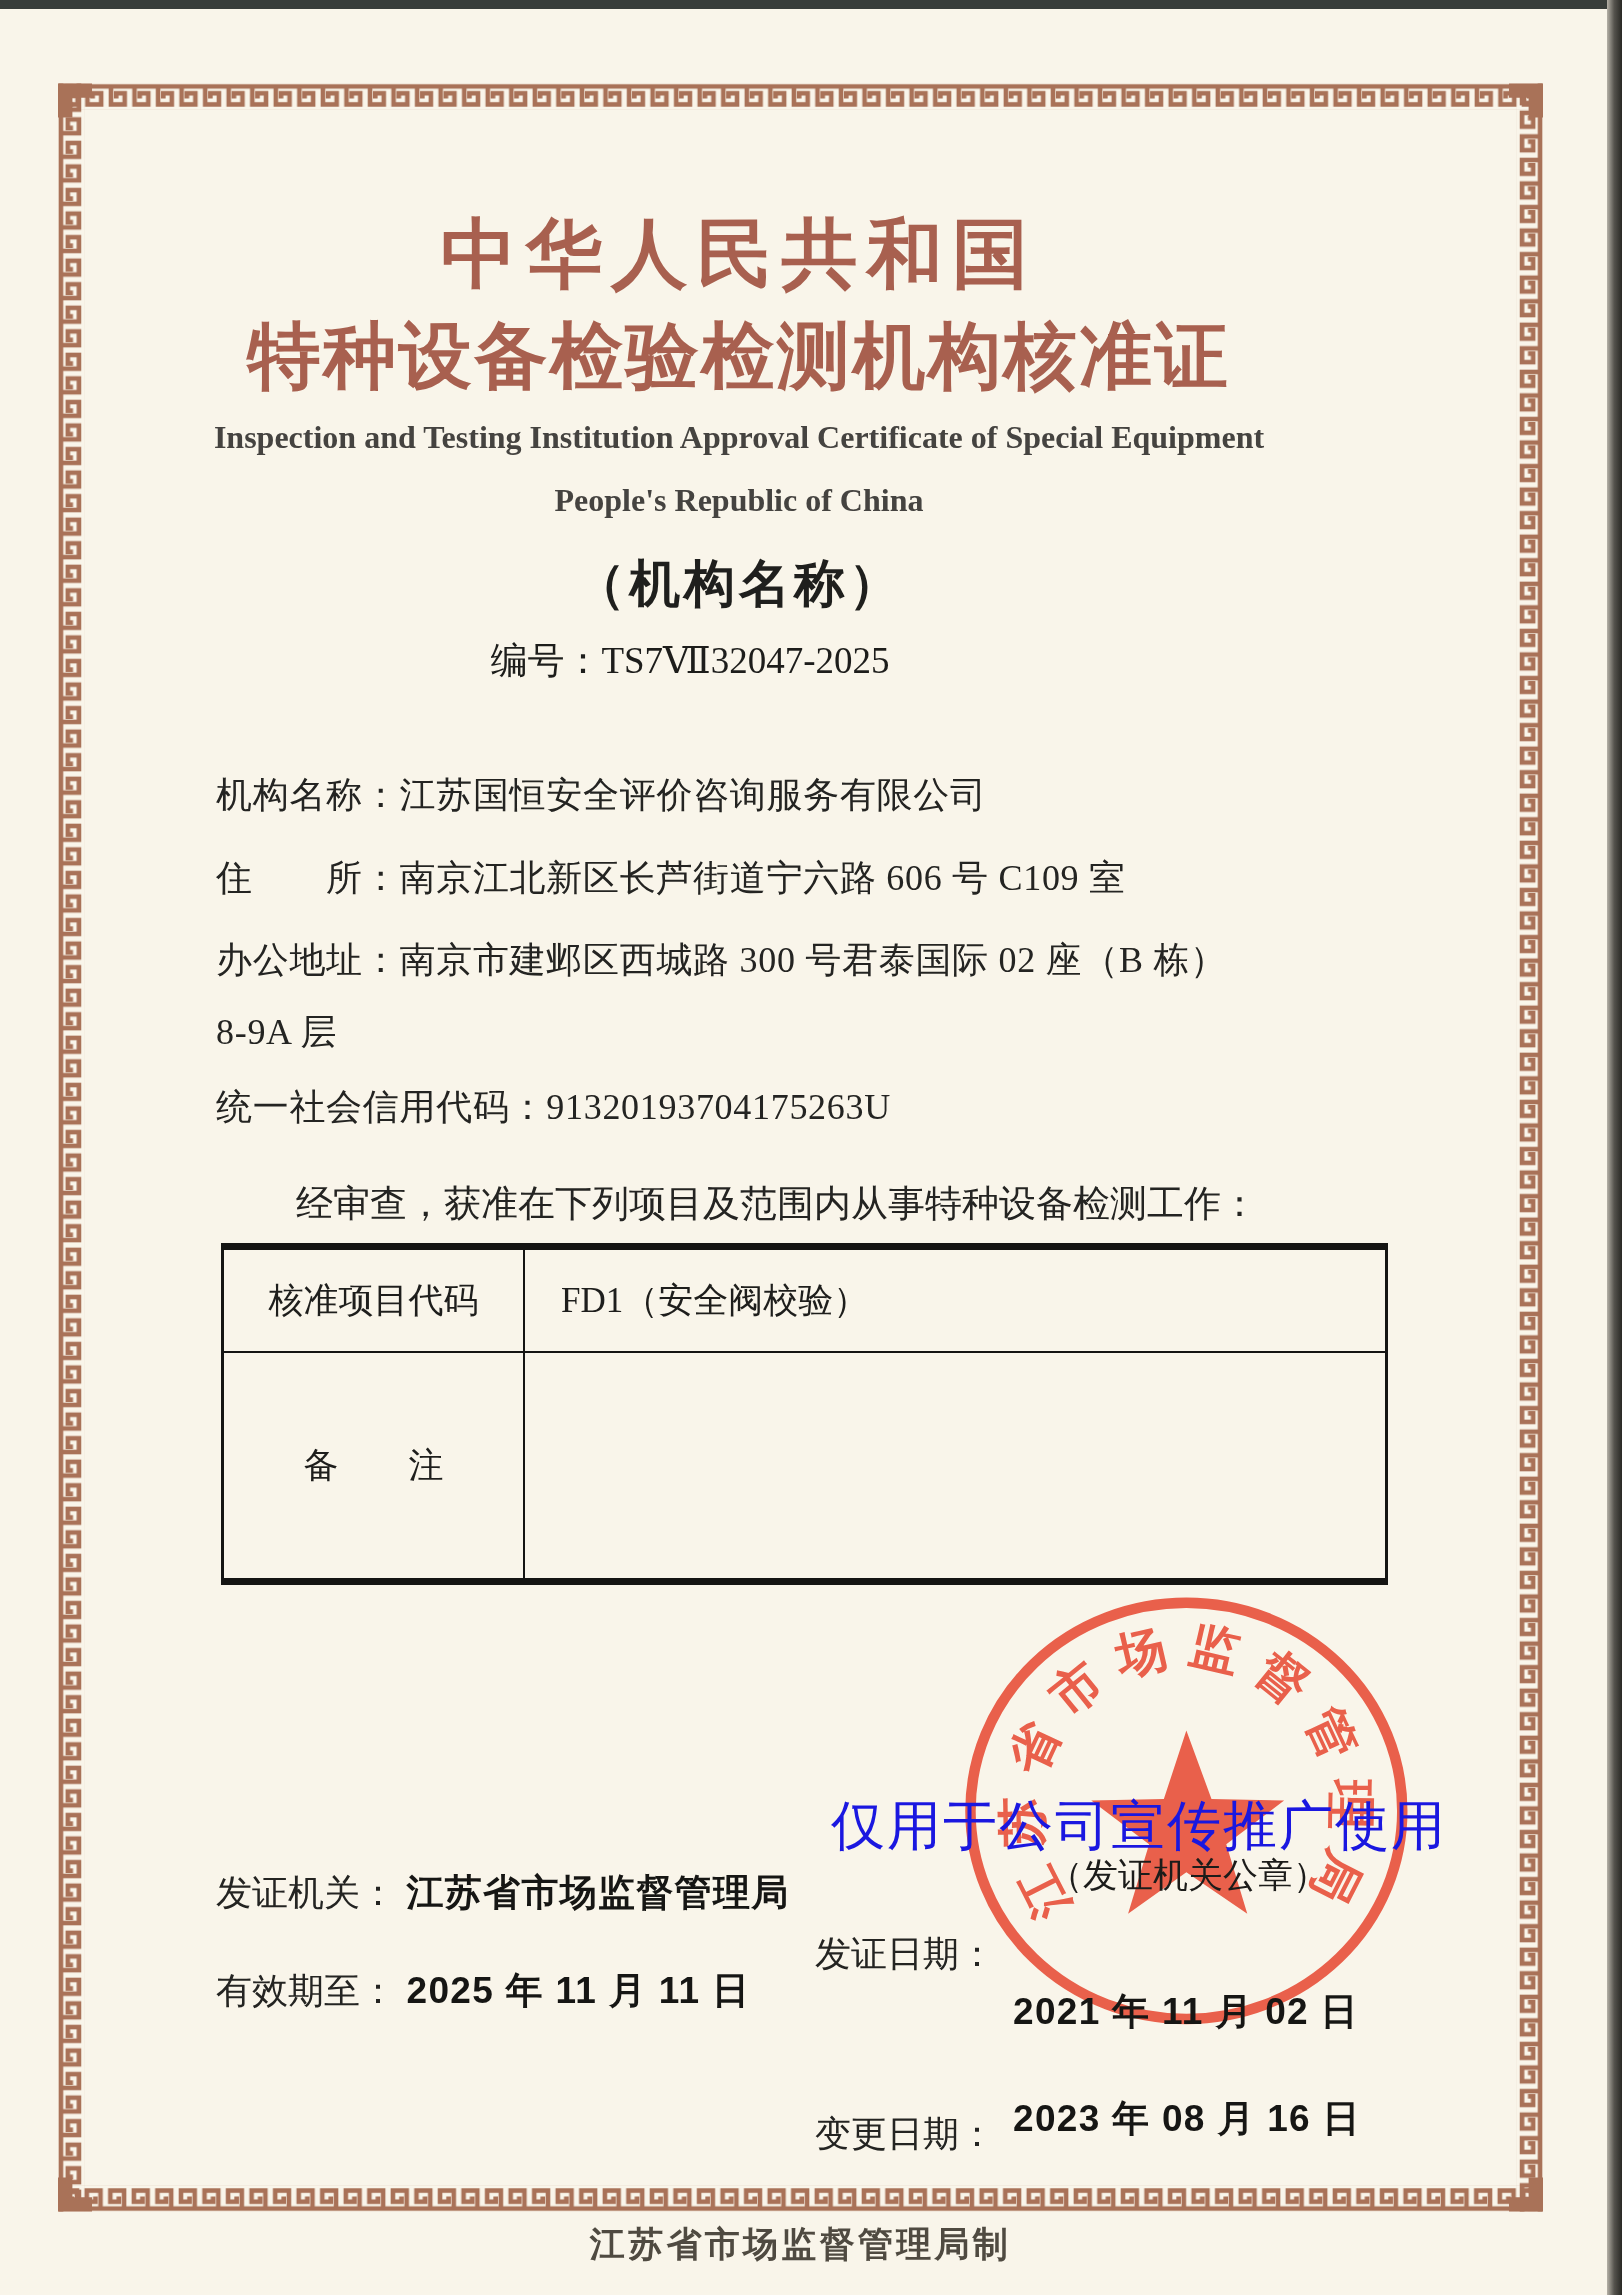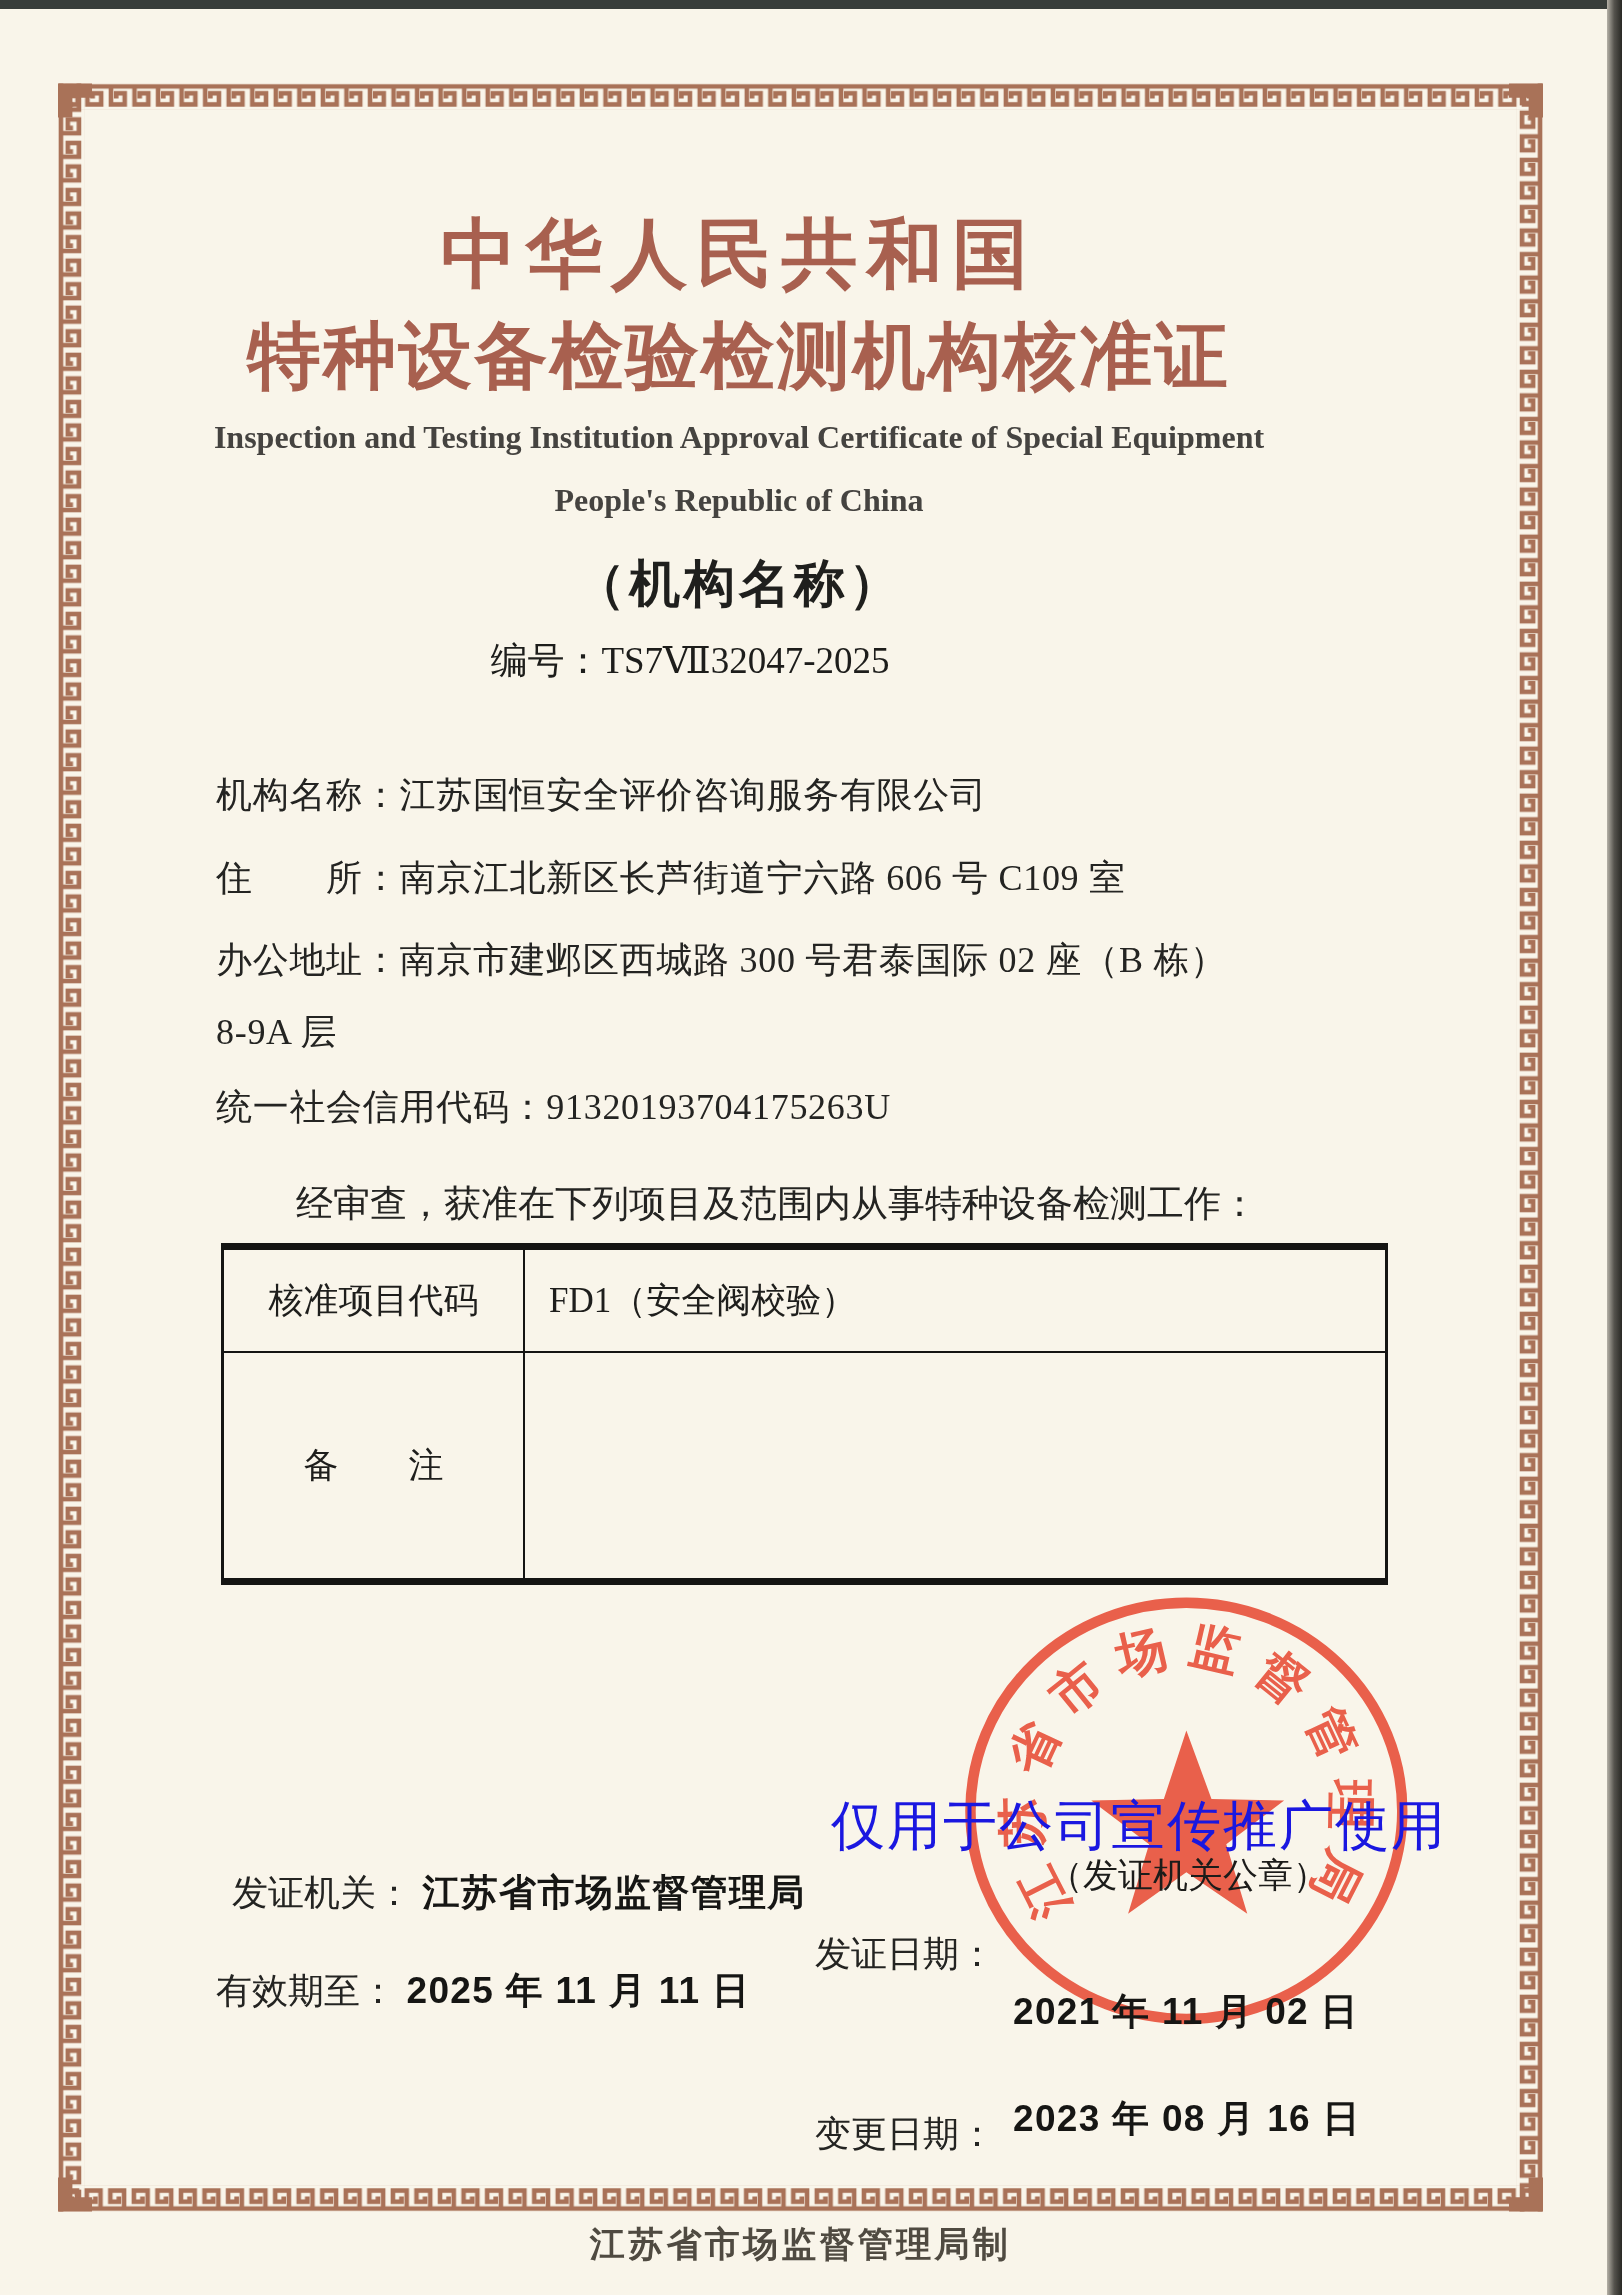--- a/index.html
+++ b/index.html
@@ -29,21 +29,21 @@
   
   .info{left:216px;font:400 36px var(--serif);color:#242422;letter-spacing:0.7px;z-index:10}
   .intro{left:296px;top:1179px;font:400 37px var(--serif);color:#242422;z-index:10}
   
   .tbl{left:221px;top:1243px;width:1167px;height:342px;z-index:10;display:grid;
     grid-template-columns:301px 1fr;grid-template-rows:103px 1fr;
     border:3.3px solid var(--c-table);border-top-width:7.9px;border-bottom-width:7.9px;background:transparent}
   .cell{font:400 35px var(--serif);color:#1e1e1c;display:flex;align-items:center}
   .c-label{justify-content:center;border-right:2.6px solid var(--c-table)}
   .r1{border-bottom:2.6px solid var(--c-table)}
-  .c-value{padding-left:24px}
+  .c-value{padding-left:36px}
   .c-remark{display:block;padding:10.5px 0 0 36px}
   .c-remark div{line-height:58px;font-size:34px;white-space:nowrap}
   
   .frow{display:flex;align-items:baseline;gap:10.5px;z-index:10}
   .flabel{font:400 36px var(--serif);color:#242422}
   .fvalue{font:700 37px var(--sans);color:#161614;letter-spacing:1.3px}
   .made{left:58px;width:1485px;top:2221px;text-align:center;
     font:600 35px var(--sans);color:#4f4a41;letter-spacing:3.3px;z-index:10}
   .wm{left:831px;top:1790px;font:400 54px var(--serif);letter-spacing:2px;
     color:var(--c-blue);z-index:12}
@@ -107,21 +107,21 @@
   <div class="abs info" style="top:1083px">统一社会信用代码：91320193704175263U</div>
 
   <div class="abs intro">经审查，获准在下列项目及范围内从事特种设备检测工作：</div>
 
   <div class="abs tbl">
     <div class="cell c-label r1">核准项目代码</div>
     <div class="cell c-value r1">FD1（安全阀校验）</div>
     <div class="cell c-label">备　　注</div>
   </div>
 
-  <div class="abs frow" style="left:232px;top:1868px">
+  <div class="abs frow" style="left:216px;top:1868px">
     <span class="flabel">发证机关：</span>
     <span class="fvalue">江苏省市场监督管理局</span>
   </div>
   <div class="abs frow" style="left:216px;top:1966px">
     <span class="flabel">有效期至：</span>
     <span class="fvalue">2025 年 11 月 11 日</span>
   </div>
   <div class="abs flabel" style="left:815px;top:1930px;z-index:10">发证日期：</div>
   <div class="abs fvalue" style="left:1013px;top:1987px;z-index:10">2021 年 11 月 02 日</div>
   <div class="abs flabel" style="left:815px;top:2110px;z-index:10">变更日期：</div>

